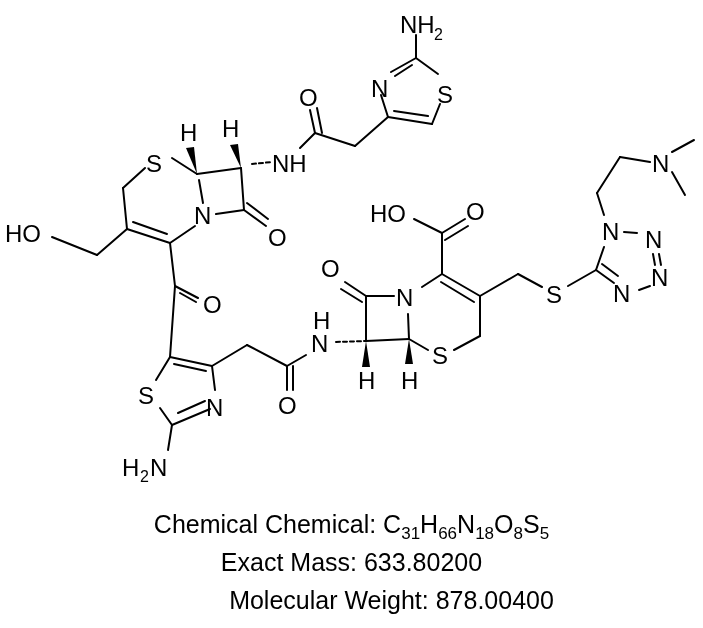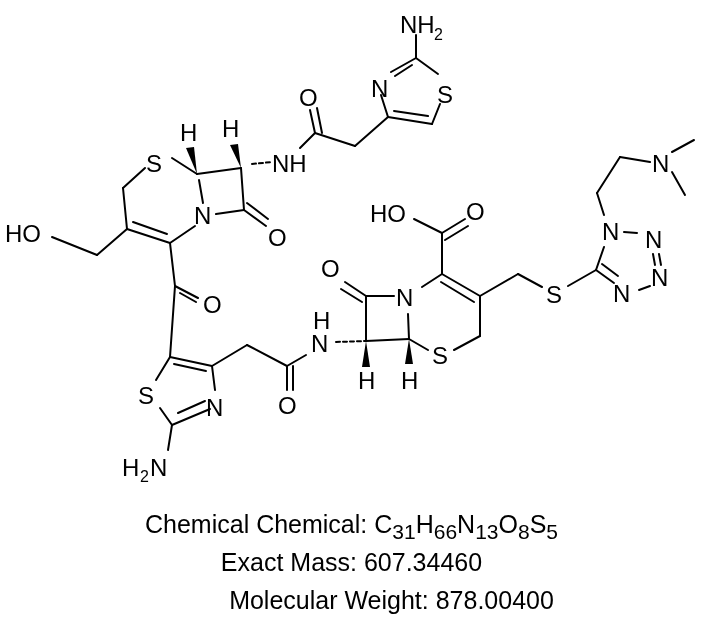--- a/index.html
+++ b/index.html
@@ -1,21 +1,21 @@
 <!DOCTYPE html>
 <html><head>
 <meta charset="utf-8">
 <style>
   html, body { margin: 0; padding: 0; background: #ffffff; }
   body { width: 703px; height: 628px; position: relative; overflow: hidden; font-family: "Liberation Sans", sans-serif; }
   #structure { position: absolute; left: 0; top: 0; }
   #structure text { font-family: "Liberation Sans", sans-serif; font-size: 24px; fill: #000; }
   #structure .sub { font-size: 16px; }
   .caption { position: absolute; left: 0; width: 703px; text-align: center; font-size: 25px; color: #000; line-height: 33px; }
-  .caption sub { font-size: 21px; vertical-align: -6px; line-height: 0; }
+  .caption sub { font-size: 17px; vertical-align: -6px; line-height: 0; }
 </style>
 </head>
 <body>
 
 <svg id="structure" width="703" height="500" viewBox="0 0 703 500" xmlns="http://www.w3.org/2000/svg">
   <g stroke="#000" stroke-width="2" fill="none" stroke-linecap="round">
 
     <line x1="416" y1="35" x2="416" y2="58"></line>
     <line x1="416" y1="58" x2="438" y2="74"></line>
     <line x1="416" y1="58" x2="391" y2="72"></line>
@@ -138,16 +138,16 @@
     <text x="546" y="303">S</text>
     <text x="602" y="240">N</text>
     <text x="645" y="248">N</text>
     <text x="651" y="286">N</text>
     <text x="613" y="302">N</text>
     <text x="652" y="172">N</text>
   </g>
 </svg>
 
 <div class="caption" style="top:508px;">
-  <span>Chemical Chemical: </span><span>C</span><sub>31</sub><span>H</span><sub>66</sub><span>N</span><sub>13</sub><span>O</span><sub>8</sub><span>S</span><sub>5</sub>
+  <span>Chemical Chemical: </span><span>C</span><sub>31</sub><span>H</span><sub>66</sub><span>N</span><sub>18</sub><span>O</span><sub>8</sub><span>S</span><sub>5</sub>
 </div>
-<div class="caption" style="top:546px;">Exact Mass: 607.34460</div>
+<div class="caption" style="top:546px;">Exact Mass: 633.80200</div>
 <div class="caption" style="top:584px;padding-left:40px;">Molecular Weight: 878.00400</div>
 
 </body></html>

